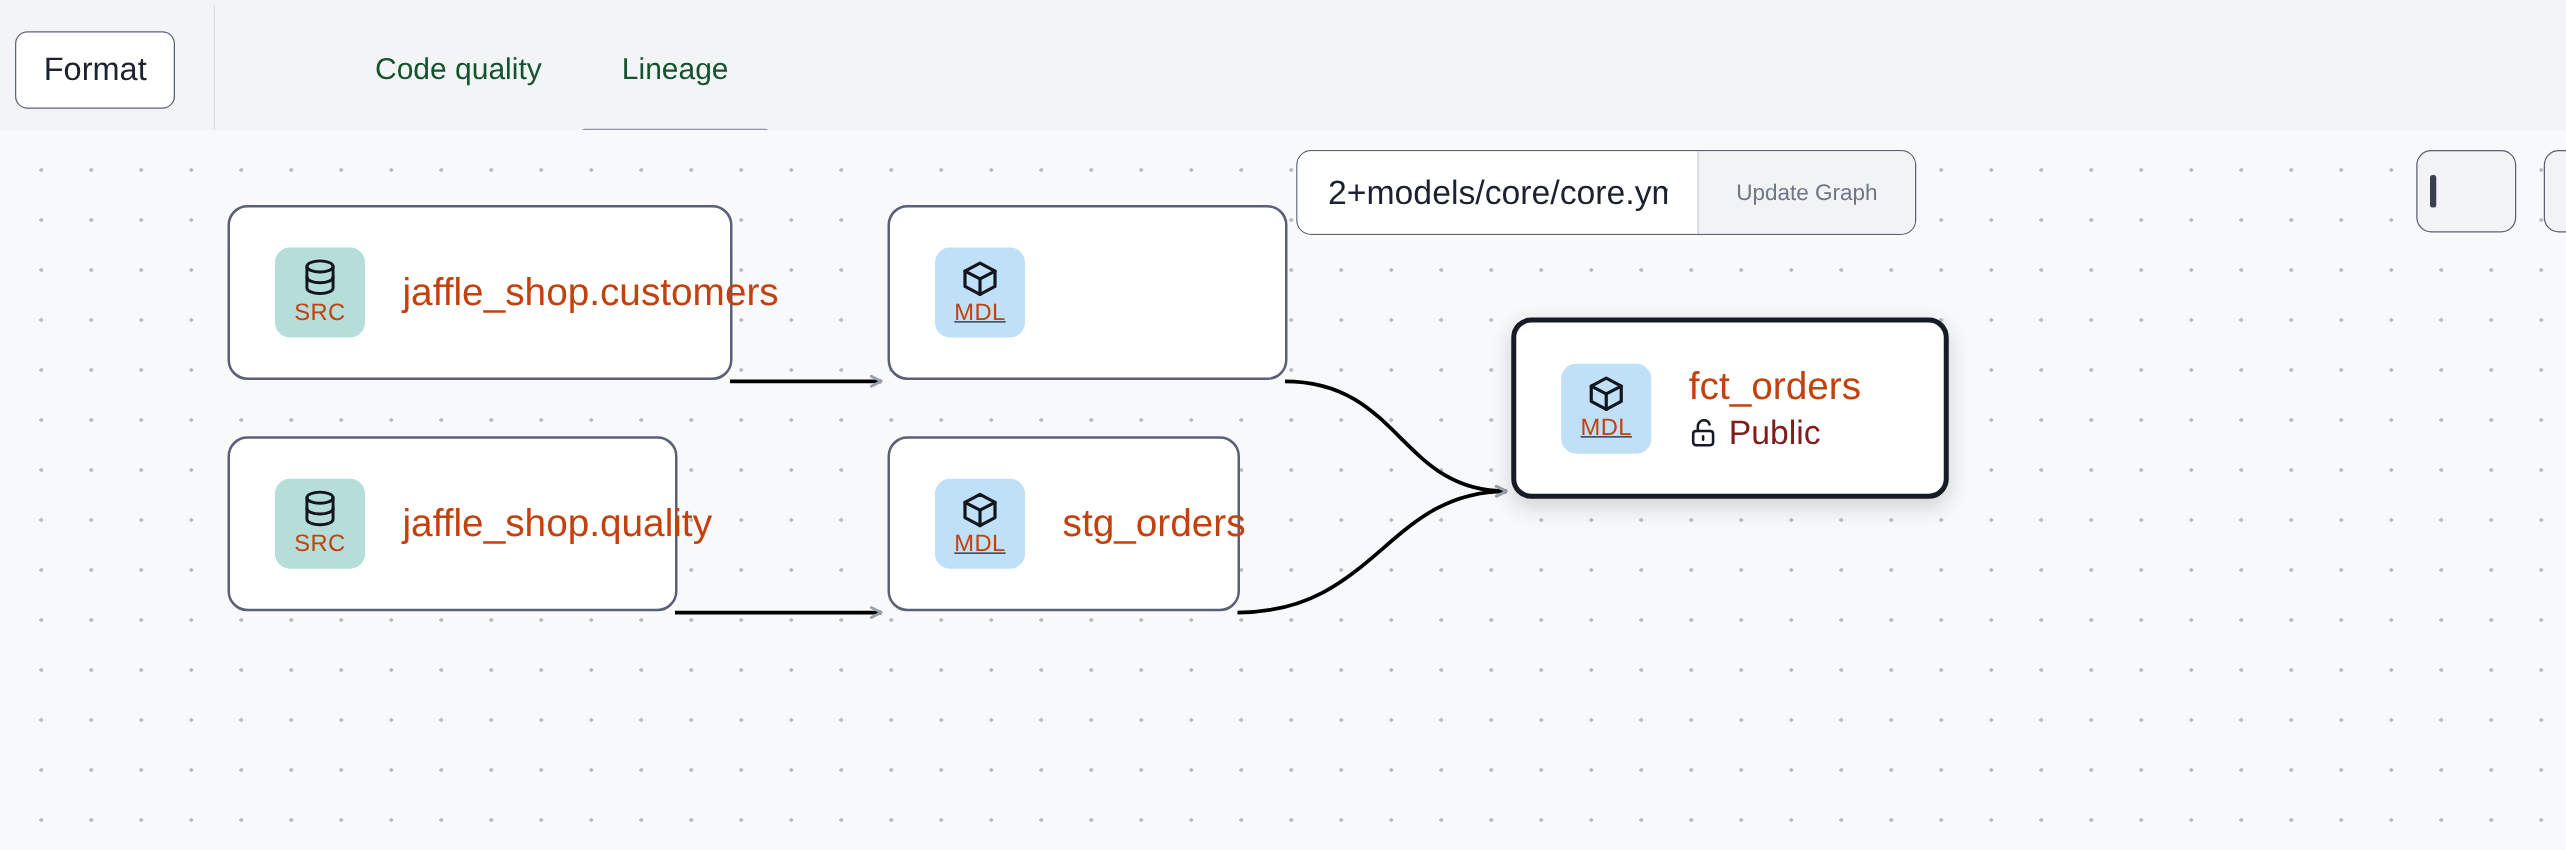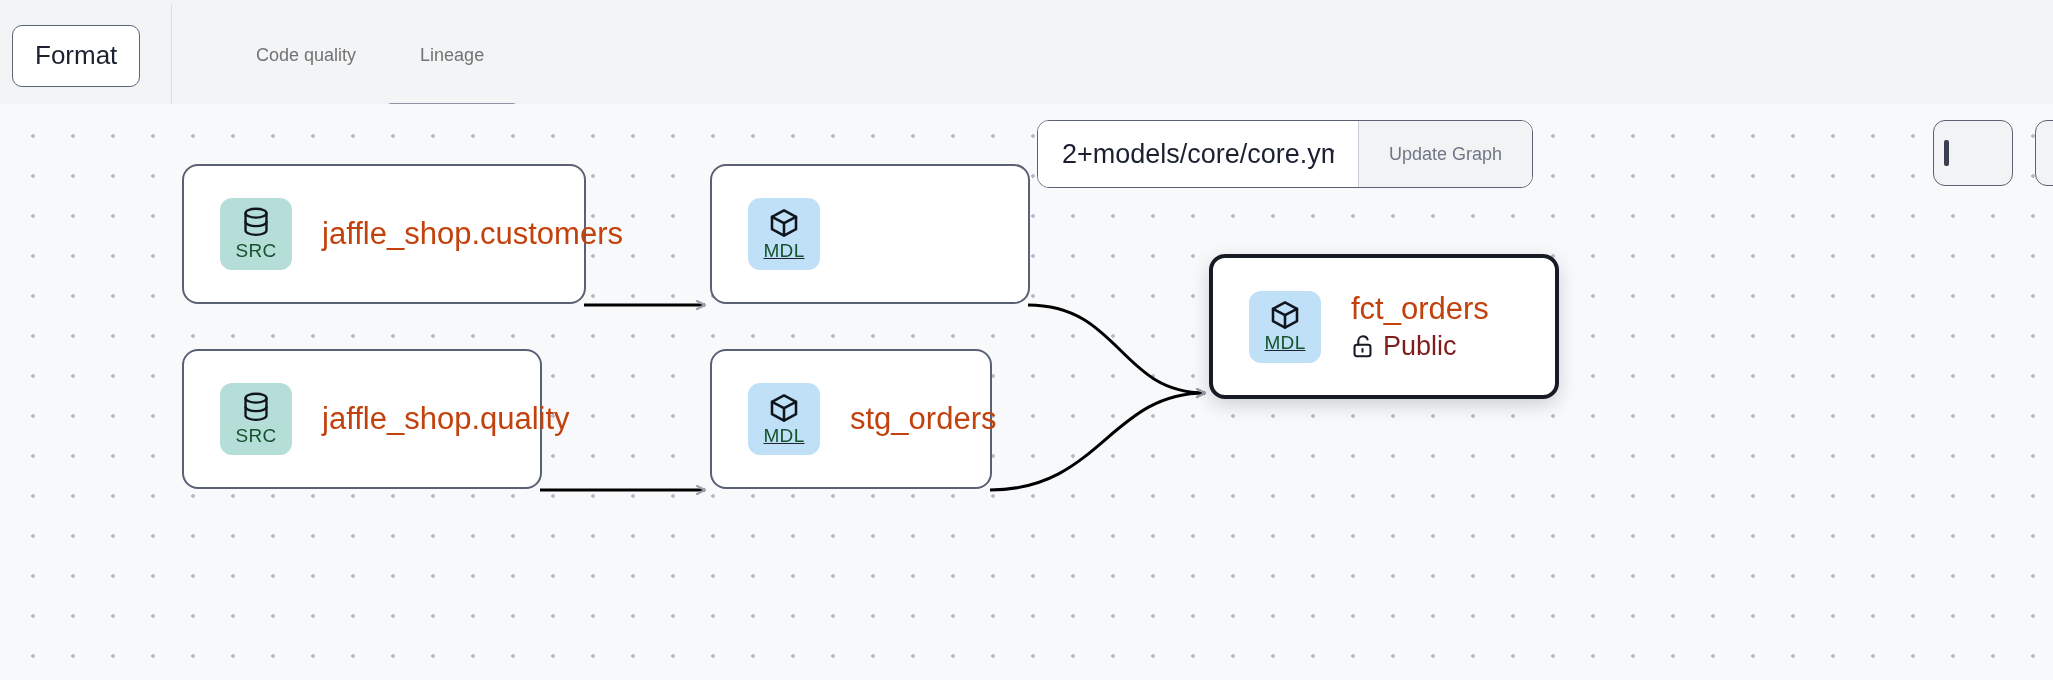--- a/index.html
+++ b/index.html
@@ -17,20 +17,21 @@
   
   #header {
     position: absolute;
     left: 0; top: 0;
     width: 2053px; height: 112px;
     background: #f2f4f6;
     box-sizing: border-box;
     border-bottom: 1px solid #e2e5e9;
     display: flex;
     align-items: center;
+    gap: 44px;
   }
   #format-zone {
     width: 172px;
     height: 104px;
     display: flex;
     align-items: center;
     padding-left: 12px;
     box-sizing: border-box;
     border-right: 1px solid #dcdfe4;
   }
@@ -52,22 +53,22 @@
     display: flex;
     align-items: stretch;
     height: 104px;
     margin-left: 52px;
   }
   .tab {
     position: relative;
     display: flex;
     align-items: center;
     padding: 0 32px;
-    font-size: 18px;
-    color: #737373;
+    font-size: 24px;
+    color: #14532d;
     cursor: pointer;
     white-space: nowrap;
   }
   .tab .tab-underline {
     position: absolute;
     left: 0; right: 0; bottom: 0;
     height: 5px;
     background: #8d94a5;
     border-radius: 3px 3px 0 0;
     display: none;
@@ -118,21 +119,21 @@
     align-items: center;
     justify-content: center;
     flex: 0 0 auto;
   }
   .badge.src { background: #b6ded9; }
   .badge.mdl { background: #bfe0f7; text-decoration: underline; }
   .badge svg { display: block; }
   .badge-text {
     font-size: 19px;
     letter-spacing: 0.3px;
-    color: #14532d;
+    color: #c2410c;
     margin-top: 1px;
     font-family: "Liberation Sans", sans-serif;
   }
   .node-body {
     margin-left: 30px;
     display: flex;
     flex-direction: column;
     justify-content: center;
   }
   .node-title {

